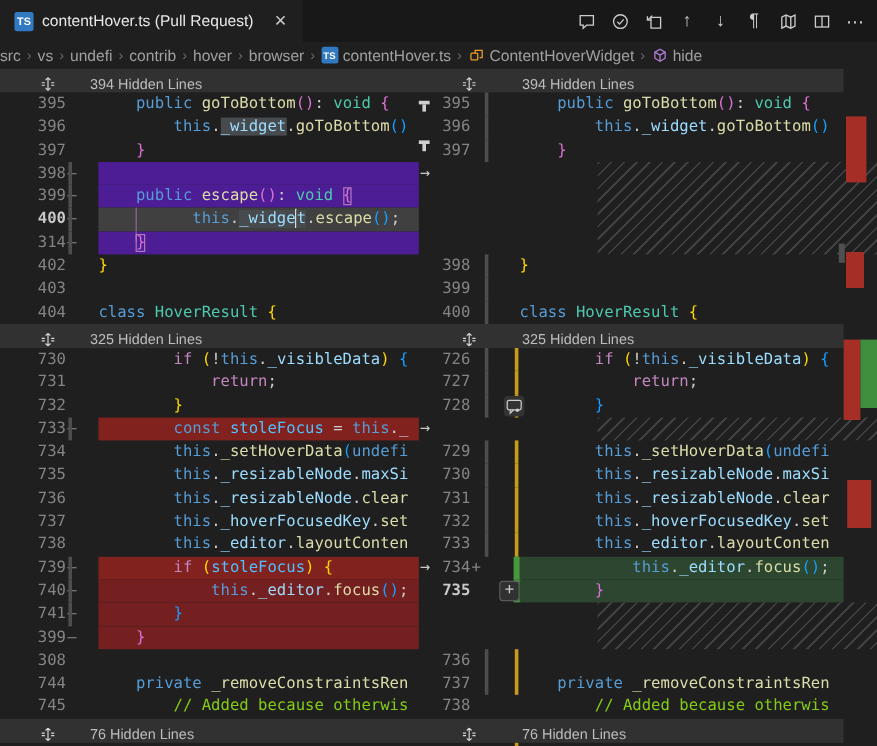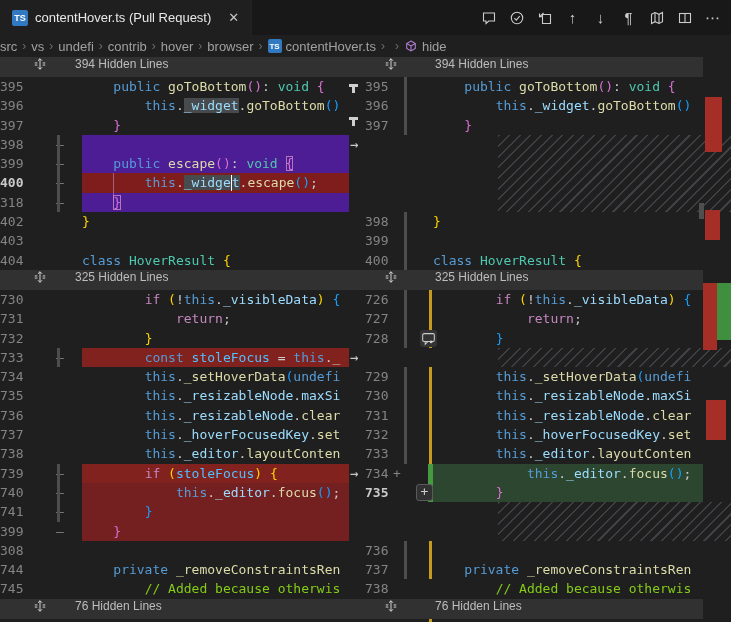--- a/index.html
+++ b/index.html
@@ -14,40 +14,40 @@
   .tab-actions{margin-left:auto;display:flex;align-items:center;gap:9px;padding-right:9px;}
   .action{width:19px;height:22px;display:flex;align-items:center;justify-content:center;color:#cccccc;font-size:15px;}
   .action svg{stroke:#cccccc;fill:none;stroke-width:1.1;}
   .breadcrumb{height:22px;display:flex;align-items:center;font-size:13px;color:#a0a0a0;}
   .bc-item{display:flex;align-items:center;gap:4px;white-space:nowrap;}
   .bc-sep{color:#6d6d6d;margin:0 5px;font-size:12px;}
   .editors{display:flex;height:565px;}
   .ed{position:relative;overflow:hidden;background:#1f1f1f;}
   .ed.left{width:365px;}
   .ed.right{width:366px;}
-  .hdr{height:20px;background:#313131;color:#bdbdbd;font-size:12px;display:flex;align-items:flex-start;}
+  .hdr{height:20px;background:#313131;color:#bdbdbd;font-size:12px;display:flex;align-items:flex-end;}
   .left .hdr{width:365px;padding-left:33px;box-sizing:border-box;}
   .right .hdr{width:338px;padding-left:19px;box-sizing:border-box;}
   .hdr .lbl{margin-left:28px;}
   .right .hdr .lbl{margin-left:37px;}
   .hdr svg{stroke:#d8d8d8;fill:none;stroke-width:1.1;}
   .r{height:19.3px;display:flex;position:relative;font-family:"DejaVu Sans Mono",monospace;
     font-size:13px;font-weight:500;line-height:19.3px;}
-  .num{color:#848484;font-weight:400;flex:none;}
+  .num{color:#848484;text-align:right;font-weight:400;flex:none;}
   .left .num{width:55px;}
   .right .num{width:27px;}
   .cur .num{color:#c9c9c9;font-weight:700;}
   .gut{position:relative;flex:none;}
   .left .gut{width:27px;}
   .right .gut{width:41px;}
   .code{white-space:pre;overflow:hidden;position:relative;flex:none;}
   .left .code{width:267px;}
   .right .code{width:270px;}
   .m-del  .code{background:#4c1d95;}
-  .m-delc .code{background:#7f1d1d;}
+  .m-delc .code{background:#404040;text-align:center;}
   .m-delx .code{background:#82221f;}
   .m-del2 .code{background:#752020;}
   .m-add  .code{background:#2c462f;}
   .gbar{position:absolute;top:0;bottom:0;width:2.5px;background:#4d4d4d;}
   .left .gbar{left:2px;}
   .right .gbar{left:12px;}
   .ybar{position:absolute;top:0;bottom:0;width:3px;background:#c79b1c;right:1px;}
   .abar{position:absolute;top:0;bottom:0;width:6px;background:#479940;right:-1px;}
   .dash{position:absolute;left:1px;top:0;color:#848484;font-weight:400;}
   .arrow{position:absolute;left:350px;top:0;color:#c8c8c8;font-size:14px;font-family:"DejaVu Sans Mono",monospace;}
@@ -138,20 +138,27 @@
     <span class="bc-sep">›</span>
     <span class="bc-item">
       <span>browser</span>
     </span>
     <span class="bc-sep">›</span>
     <span class="bc-item">
       <span class="ts-badge small">TS</span>
       <span>contentHover.ts</span>
     </span>
     <span class="bc-sep">›</span>
+    <span class="bc-item">
+      <svg width="14" height="14" viewBox="0 0 16 16" style="stroke:#ee9d28;fill:none;stroke-width:1.2">
+        <rect x="2.8" y="6" width="6.5" height="6.5" rx="1"></rect>
+        <path d="M6.8 6V3.5h6.7v6.7h-2.5"></path>
+      </svg>
+      <span>ContentHoverWidget</span>
+    </span>
     <span class="bc-sep">›</span>
     <span class="bc-item">
       <svg width="14" height="14" viewBox="0 0 16 16" style="stroke:#b180d7;fill:none;stroke-width:1.2">
         <path d="M8 2.3l4.9 2.8v5.8L8 13.7 3.1 10.9V5.1z"></path>
         <path d="M3.1 5.1L8 7.9l4.9-2.8M8 13.7V7.9"></path>
       </svg>
       <span>hide</span>
     </span>
   </div>
 
@@ -200,21 +207,21 @@
       <div class="r m-delc cur">
         <div class="num">400</div>
         <div class="gut">
           <span class="dash">–</span>
           <div class="gbar"></div>
         </div>
         <div class="code"><span class="ws">        </span><span class="kw">this</span><span class="pun">.</span><span class="var hl">_widge</span><span class="cursorbar"></span><span class="var hl">t</span><span class="pun">.</span><span class="fn">escape</span><span class="b3">()</span><span class="pun">;</span></div>
         <div class="guide" style="height: 100%;"></div>
       </div>
       <div class="r m-del">
-        <div class="num">318</div>
+        <div class="num">314</div>
         <div class="gut">
           <span class="dash">–</span>
           <div class="gbar"></div>
         </div>
         <div class="code"><span class="ws">    </span><span class="b2 match">}</span></div>
         <div class="guide" style="height: 45%;"></div>
       </div>
       <div class="r">
         <div class="num">402</div>
         <div class="gut"></div>

